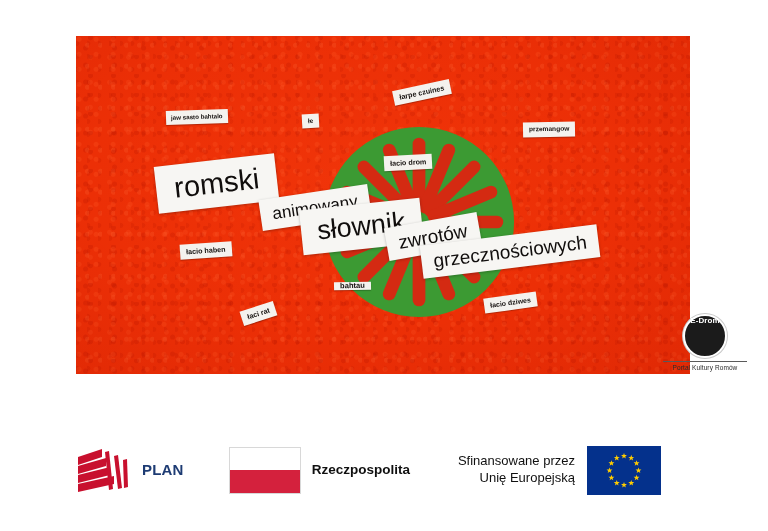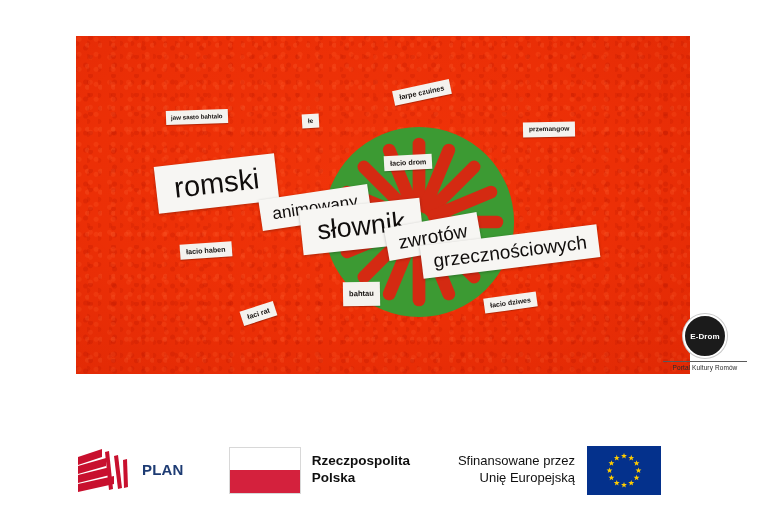--- a/index.html
+++ b/index.html
@@ -89,21 +89,21 @@
     height: 58px;
     text-align: center;
   }
   #edrom-ring {
     width: 40px; height: 40px;
     margin: 0 auto;
     border-radius: 50%;
     background: #1b1b1b;
     border: 2px solid #ffffff;
     box-shadow: 0 0 0 1px #c9c9c9;
-    display: flex; align-items: center; justify-content: center;
+    display: flex; align-items: flex-start; justify-content: center;
   }
   #edrom-ring span {
     color: #ffffff;
     font-size: 8px;
     font-weight: 700;
     letter-spacing: .1px;
   }
   #edrom-rule {
     width: 84px; height: 1px;
     background: #5a5a5a;
@@ -199,21 +199,21 @@
   </div>
 
   <div id="chips">
       <div class="word-chip" style="left: 90px; top: 74px; font-size: 6.2px; padding: 4px 5px; transform: rotate(-2deg);">jaw sasto bahtalo</div>
       <div class="word-chip" style="left: 226px; top: 78px; font-size: 6.4px; padding: 4px 6px; transform: rotate(-3deg);">łe</div>
       <div class="word-chip" style="left: 317px; top: 49px; font-size: 7.2px; padding: 4px 6px; transform: rotate(-12deg);">łarpe czuines</div>
       <div class="word-chip" style="left: 447px; top: 86px; font-size: 6.6px; padding: 4px 6px; transform: rotate(-1deg);">przemangow</div>
       <div class="word-chip" style="left: 308px; top: 119px; font-size: 7.2px; padding: 4px 6px; transform: rotate(-3deg);">łacio drom</div>
       <div class="word-chip" style="left: 104px; top: 207px; font-size: 7.2px; padding: 4px 6px; transform: rotate(-4deg);">łacio haben</div>
       <div class="word-chip" style="left: 165px; top: 270px; font-size: 7.2px; padding: 4px 6px; transform: rotate(-18deg);">łaci rat</div>
-      <div class="word-chip" style="left: 267px; top: 246px; font-size: 7.6px; padding: 8px 6px; transform: rotate(-1deg);">bahtau</div>
+      <div class="word-chip" style="left: 258px; top: 246px; font-size: 7.6px; padding: 0 6px; transform: rotate(-1deg);">bahtau</div>
       <div class="word-chip" style="left: 408px; top: 259px; font-size: 7px; padding: 4px 6px; transform: rotate(-8deg);">łacio dziwes</div>
     </div>
 
   <div id="titles">
       <div class="title-strip" style="left: 80px; top: 124px; font-size: 29px; padding: 9px 18px; transform: rotate(-6.5deg);">romski</div>
       <div class="title-strip" style="left: 184px; top: 156px; font-size: 17px; padding: 7px 12px; transform: rotate(-8.5deg);">animowany</div>
       <div class="title-strip" style="left: 225px; top: 168px; font-size: 27px; padding: 9px 16px; transform: rotate(-6deg);">słownik</div>
       <div class="title-strip" style="left: 310px; top: 184px; font-size: 19px; padding: 7px 12px; transform: rotate(-10deg);">zwrotów</div>
       <div class="title-strip" style="left: 345px; top: 199px; font-size: 19px; padding: 7px 12px; transform: rotate(-7deg);">grzecznościowych</div>
     </div>
@@ -244,21 +244,20 @@
     </div>
   </div>
 
   <div class="fund-block" id="rp">
     <div id="pl-flag">
       <div class="pl-w"></div>
       <div class="pl-r"></div>
     </div>
     <div id="rp-text">
       <div>Rzeczpospolita</div>
-      <div>Polska</div>
     </div>
   </div>
 
   <div class="fund-block" id="eu">
     <div id="eu-text">
       <div>Sfinansowane przez</div>
       <div>Unię Europejską</div>
     </div>
     <div id="eu-flag">
       <svg viewBox="0 0 74 49">

